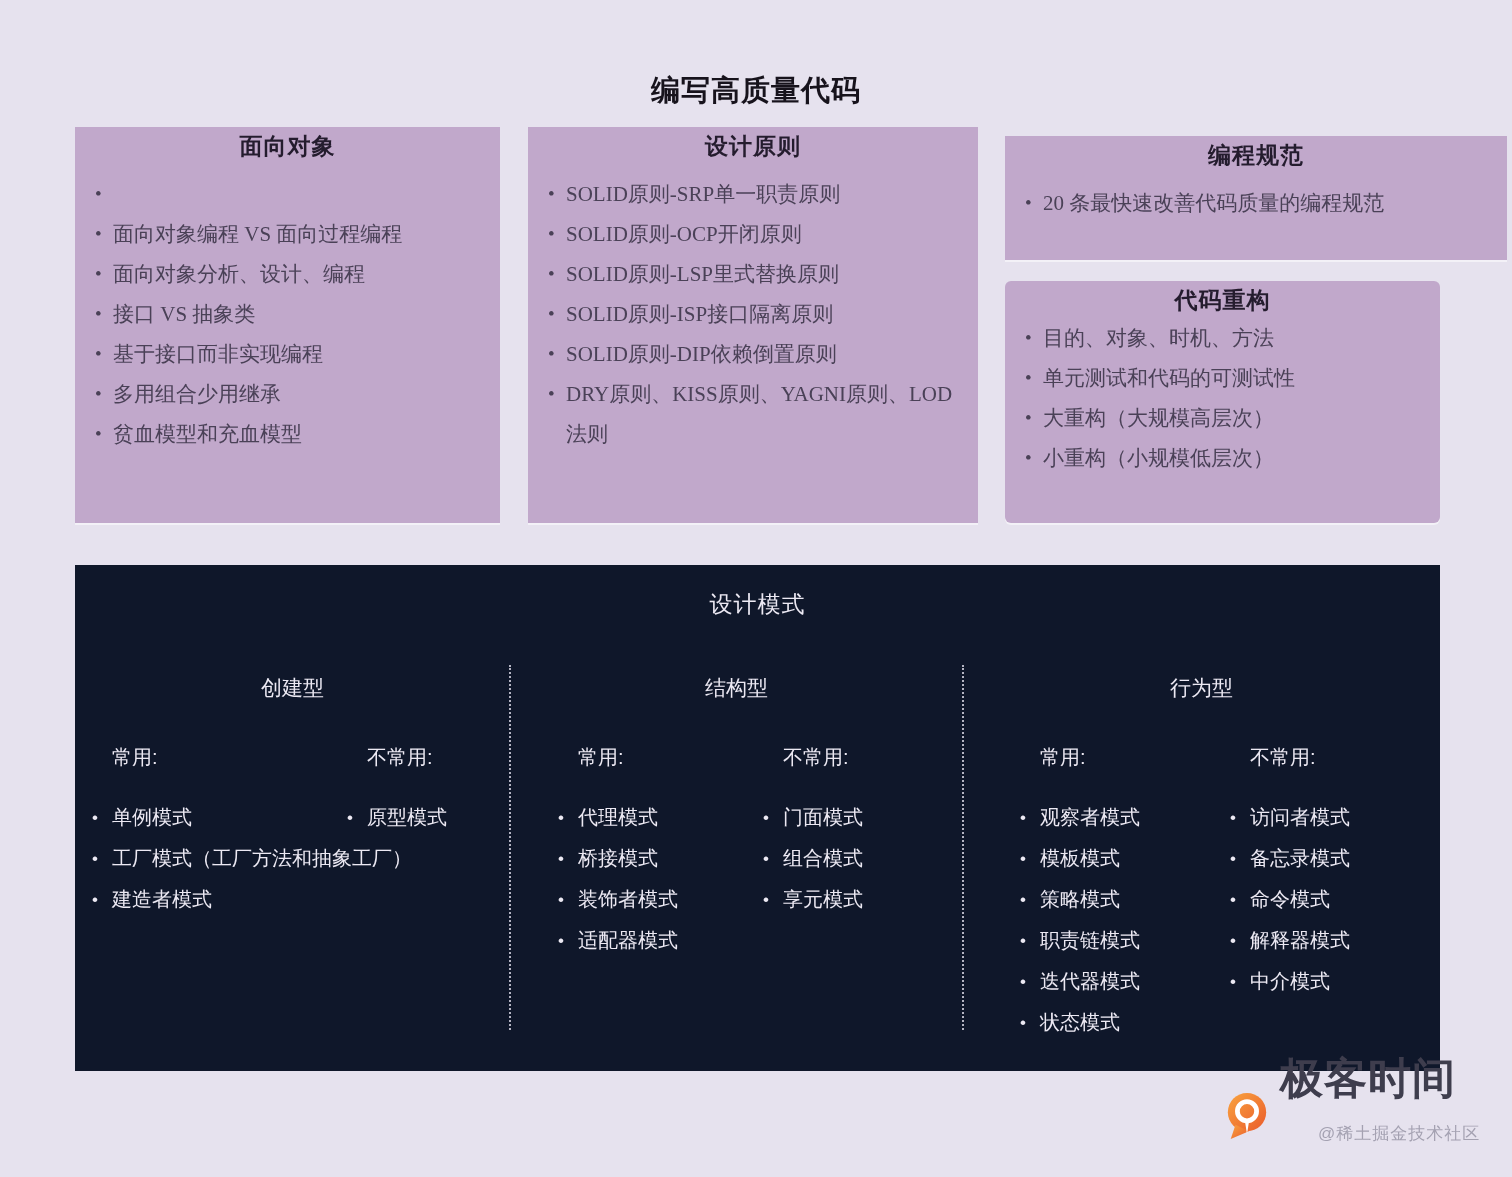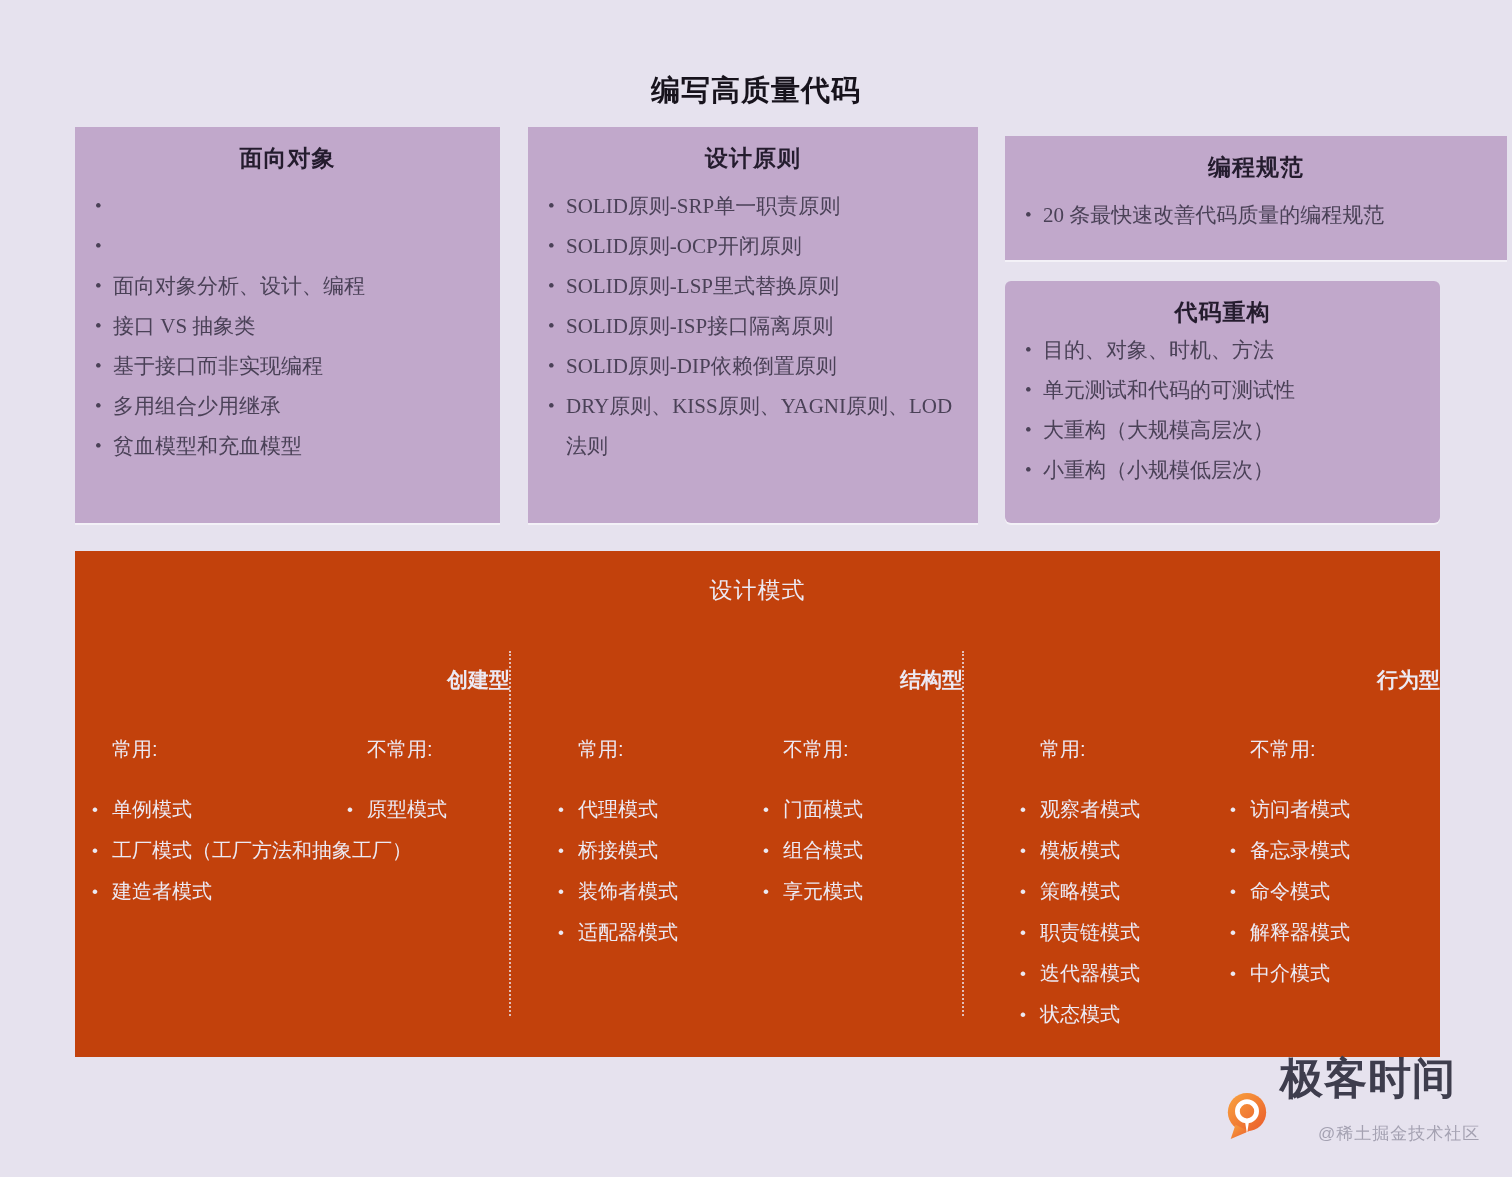--- a/index.html
+++ b/index.html
@@ -16,46 +16,46 @@
   
   .card{
     position:absolute;background:#C1A8CB;
     box-shadow:0 2px 0 rgba(255,255,255,0.5);
   }
   .card-1{left:75px;top:127px;width:425px;height:396px;}
   .card-2{left:528px;top:127px;width:450px;height:396px;}
   .card-3{left:1005px;top:136px;width:502px;height:124px;}
   .card-4{left:1005px;top:281px;width:435px;height:242px;border-radius:6px;}
   .card h2{
-    margin:16px 0 0;text-align:center;
+    margin:4px 0 0;text-align:center;
     font-size:23px;font-weight:bold;color:#241C2E;letter-spacing:1px;
   }
   .card ul{
     list-style:none;margin:12px 0 0;padding:0 14px 0 20px;
     font-family:"Liberation Serif","DejaVu Serif",serif;
     font-size:21px;color:#4A4157;
   }
   .card ul li{display:flex;line-height:40px;}
   .card .bullet{flex:0 0 18px;font-size:19px;}
   .card-4 ul{margin-top:2px;}
   
   .panel{
-    position:absolute;left:75px;top:551px;width:1365px;height:506px;
-    background:#c2410c;color:#ECE9F3;
+    position:absolute;left:75px;top:565px;width:1365px;height:506px;
+    background:#0f172a;color:#ECE9F3;
   }
   .panel-title{
     position:absolute;top:24px;left:0;width:100%;text-align:center;
     font-size:23px;letter-spacing:1px;color:#ECE9F3;
   }
   .groups{position:absolute;left:0;top:95px;right:0;bottom:0;display:flex;}
   .group{position:relative;}
   .group-1{width:435px;}
   .group-2{width:453px;}
   .group-3{width:477px;}
-  .group-title{margin-top:20px;text-align:right;font-size:21px;line-height:28px;font-weight:bold;}
+  .group-title{margin-top:14px;text-align:center;font-size:21px;line-height:28px;}
   .pat-cols{position:relative;margin-top:41px;}
   .pat-col{position:absolute;top:0;}
   .g1 .col-common{left:17px;}   .g1 .col-uncommon{left:272px;}
   .g2 .col-common{left:48px;}   .g2 .col-uncommon{left:253px;}
   .g3 .col-common{left:57px;}   .g3 .col-uncommon{left:267px;}
   .pat-label{padding-left:20px;font-size:20px;line-height:28px;}
   .pat-col ul{list-style:none;margin:26px 0 0;padding:0;font-size:20px;}
   .pat-col ul li{display:flex;line-height:41px;}
   .pat-col .bullet{flex:0 0 20px;font-size:17px;}
   .g1 .col-common .li-text{white-space:nowrap;}
@@ -82,20 +82,21 @@
 <h1 class="page-title">编写高质量代码</h1>
 
 <section class="card card-1">
   <h2>面向对象</h2>
   <ul>
       <li>
         <span class="bullet">•</span>
       </li>
       <li>
         <span class="bullet">•</span>
+        <span class="li-text">面向对象编程 VS 面向过程编程</span>
       </li>
       <li>
         <span class="bullet">•</span>
         <span class="li-text">面向对象分析、设计、编程</span>
       </li>
       <li>
         <span class="bullet">•</span>
         <span class="li-text">接口 VS 抽象类</span>
       </li>
       <li>

